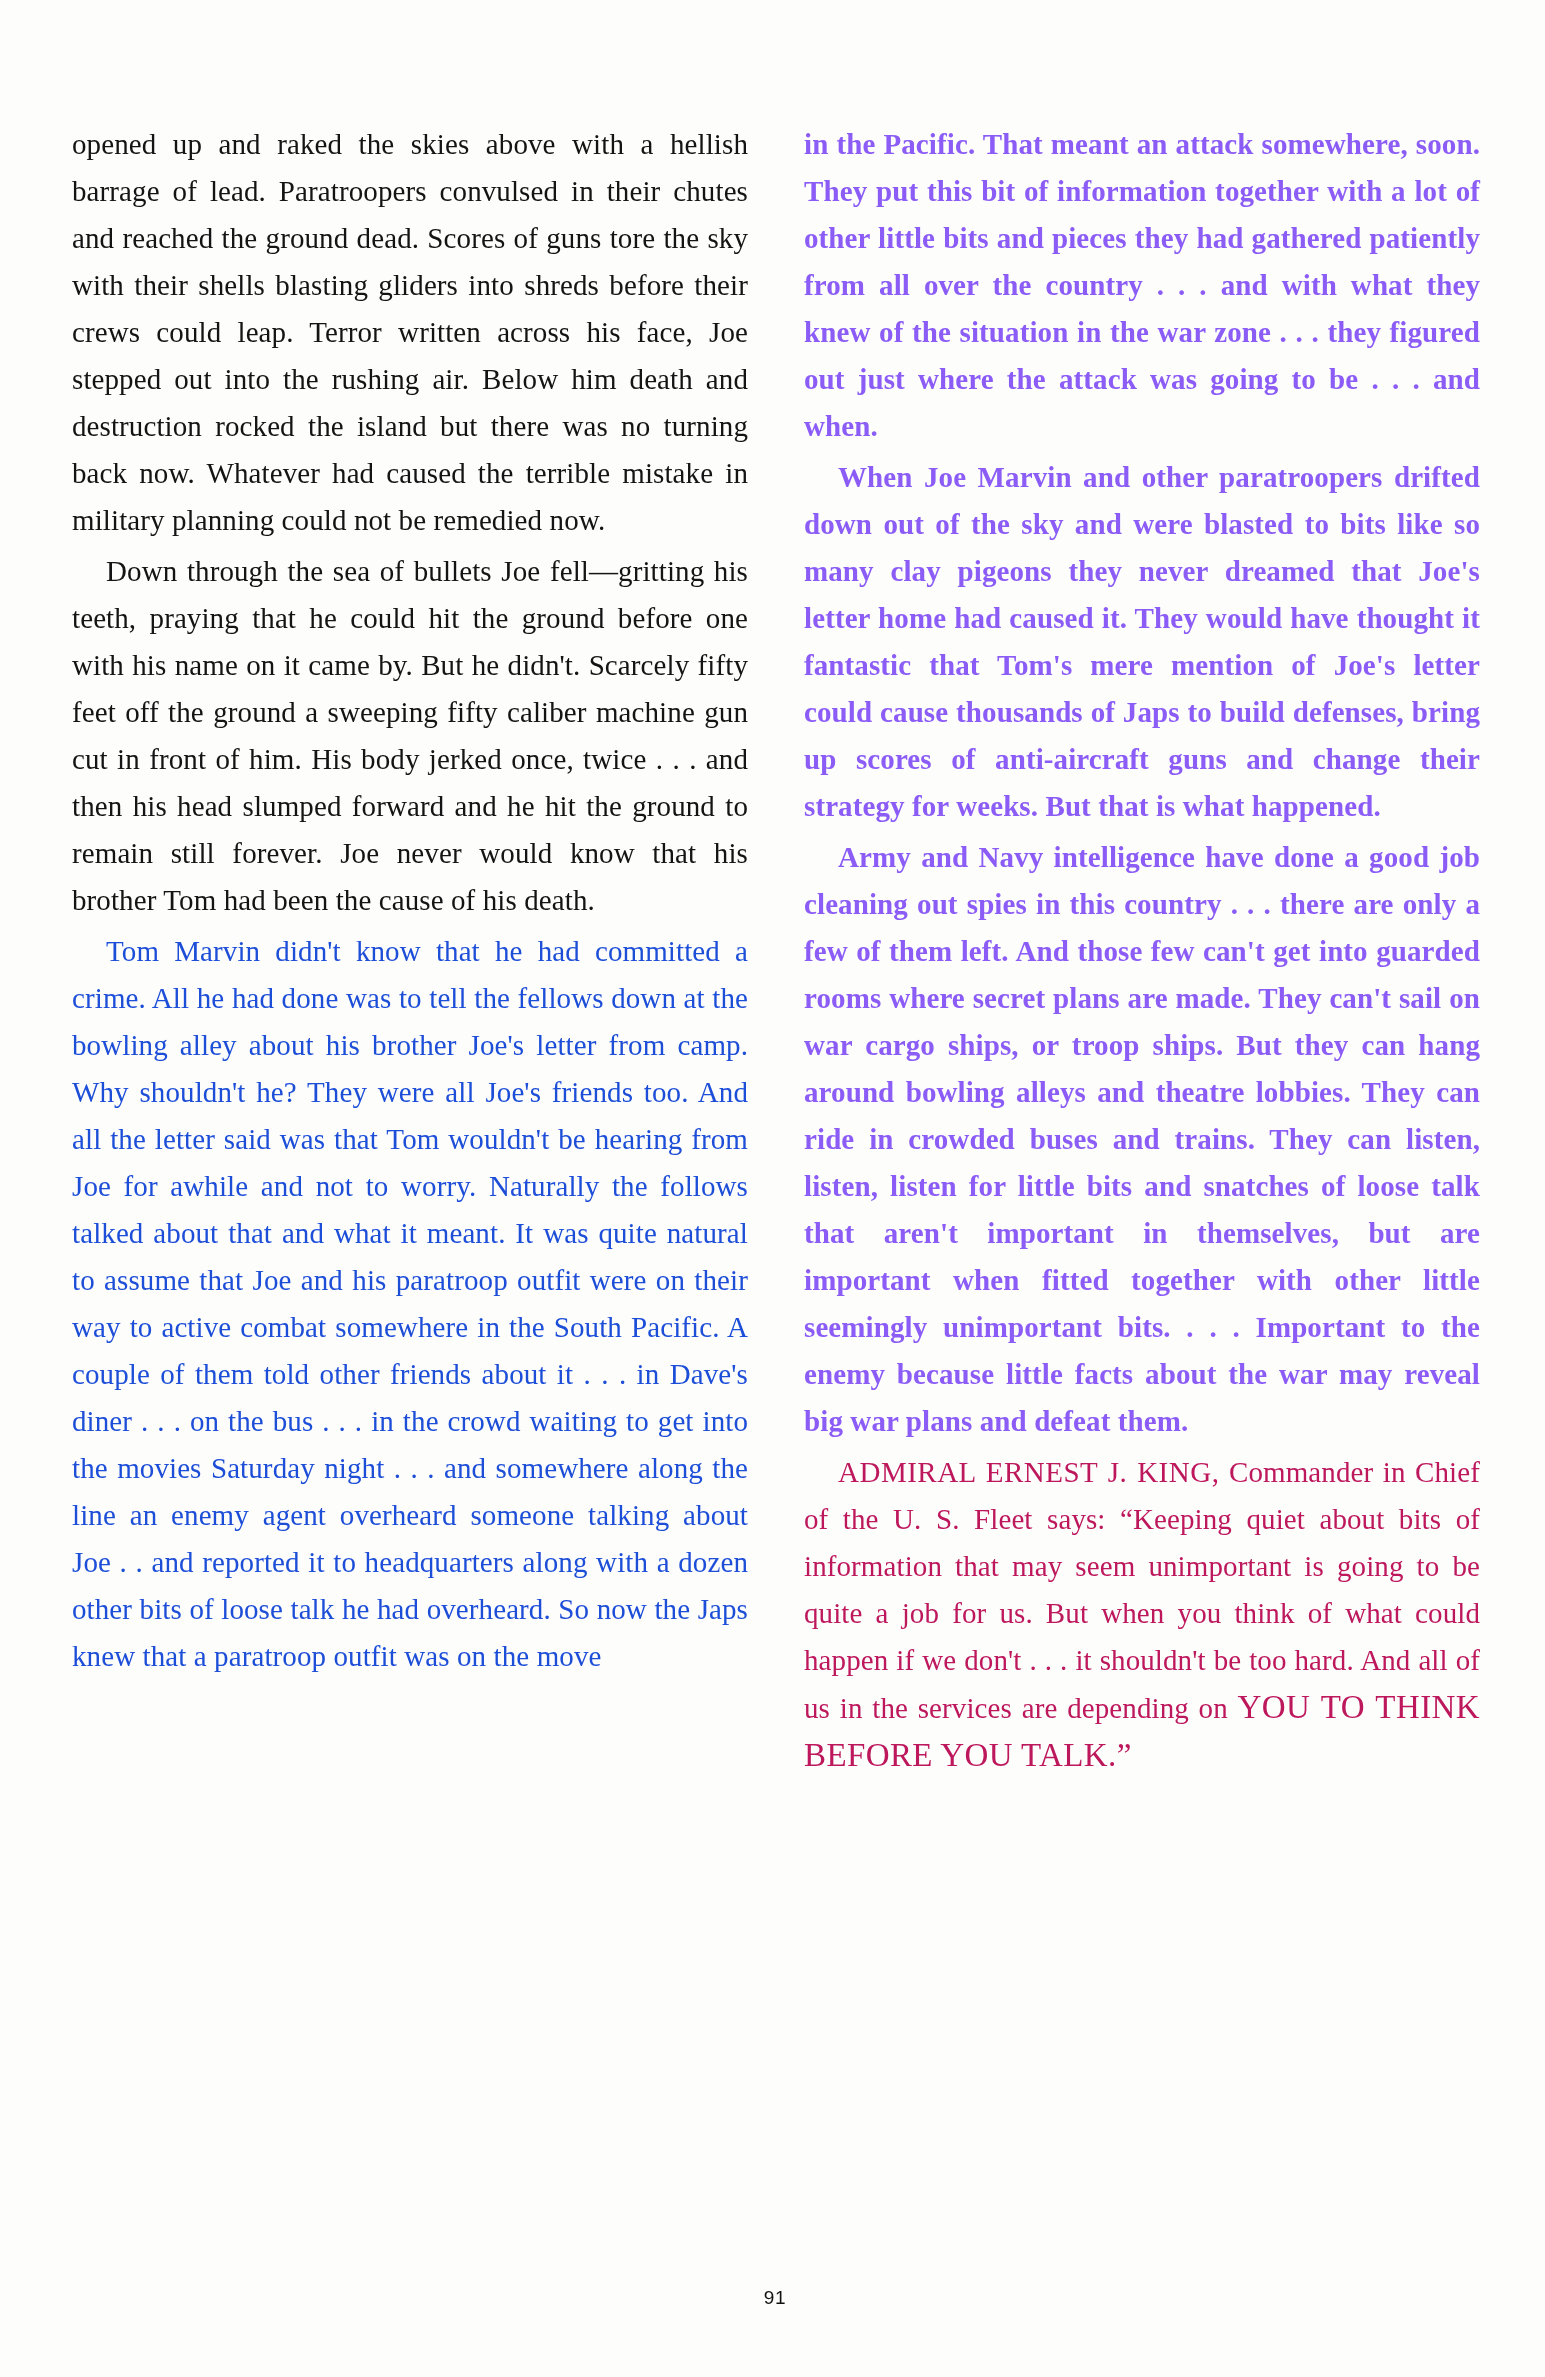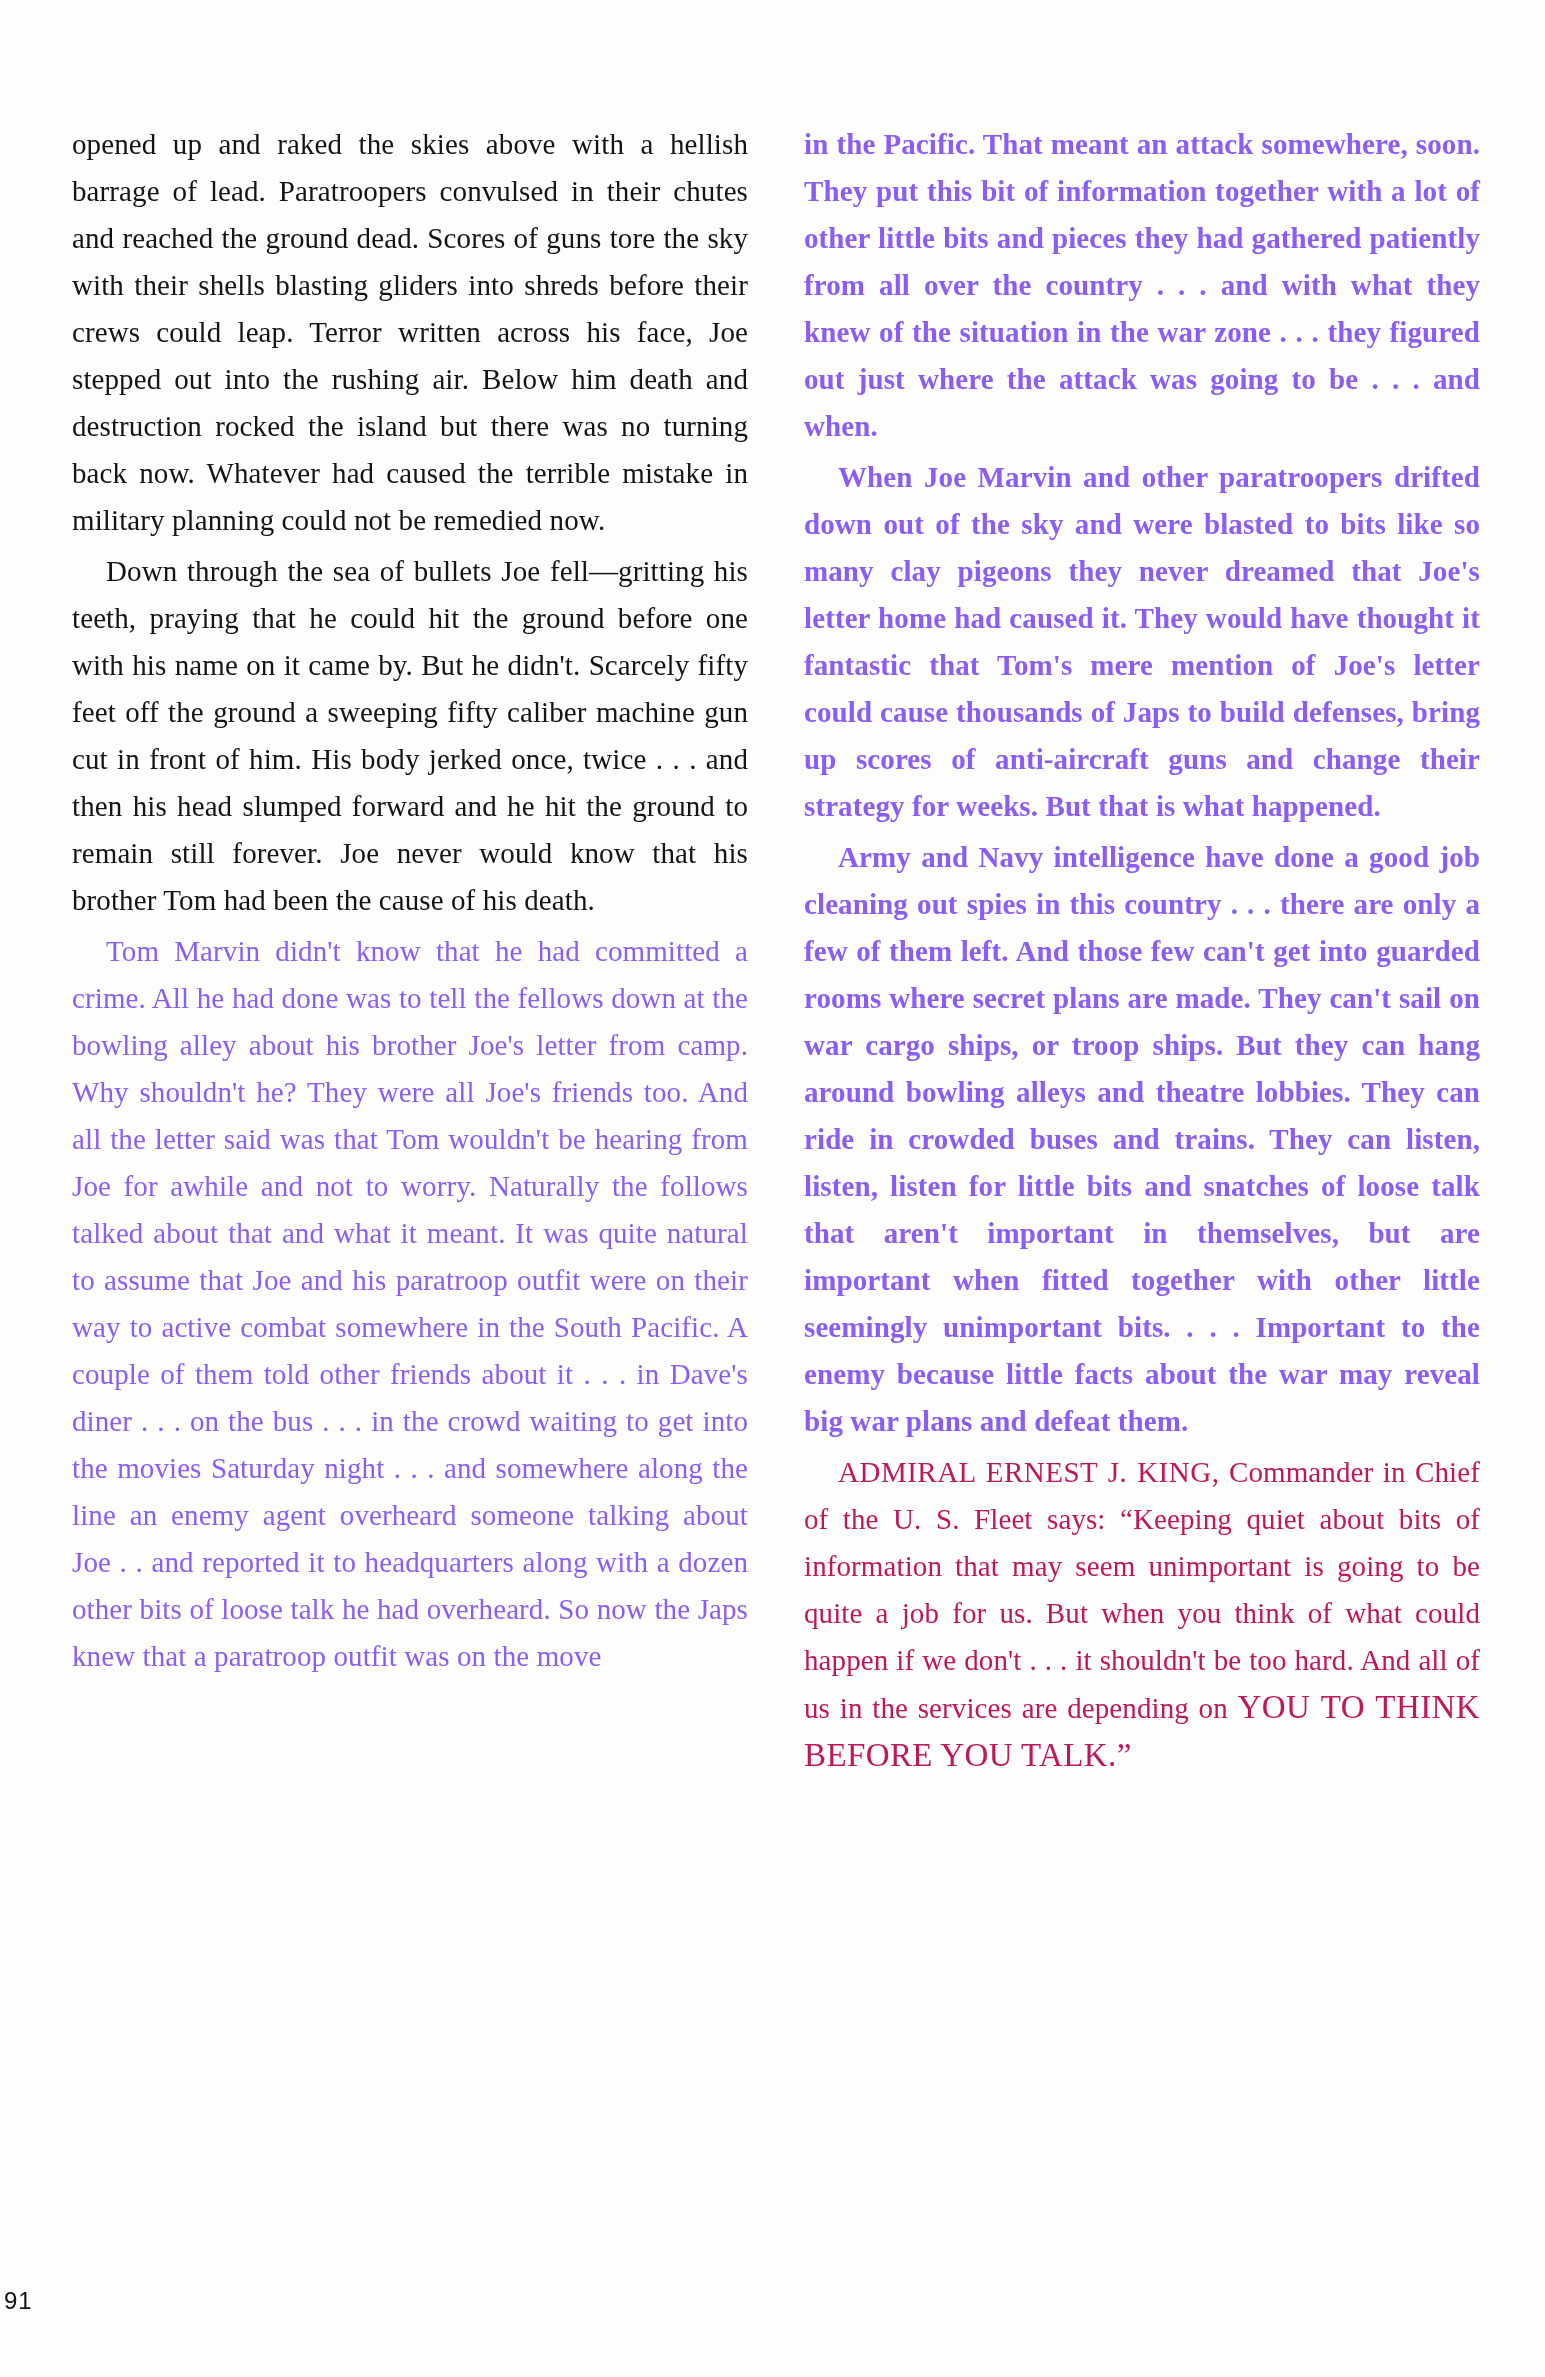--- a/index.html
+++ b/index.html
@@ -38,21 +38,21 @@
     text-align: justify;
     text-indent: 0;
     -webkit-font-smoothing: none;
   }
   .col-left p.para {
     color: #141414;
     font-weight: 400;
     letter-spacing: 0.1px;
   }
   
-  .col-left p.para.fade-1 { color: #8b5cf6; }
+  .col-left p.para.fade-1 { color: #1d4ed8; }
   .col-right p.para {
     color: #8b5cf6;
     font-weight: 700;
     letter-spacing: 0.1px;
   }
   .col-right p.para.light {
     font-weight: 400;
     color: #be185d;
   }
   .indent { display: inline-block; width: 34px; }
@@ -63,21 +63,22 @@
   .shout {
     font-size: 33px;
     letter-spacing: 0.4px;
     font-weight: 400;
   }
   #page-number {
     position: absolute;
     left: 4px;
     right: 0;
     top: 2287px;
-    font-size: 24px;
+    text-align: center;
+    font-size: 19px;
     font-family: "Liberation Sans", sans-serif;
     color: #121212;
     letter-spacing: 0.8px;
   }
 </style>
 </head>
 <body>
 
 <div id="page">
 

